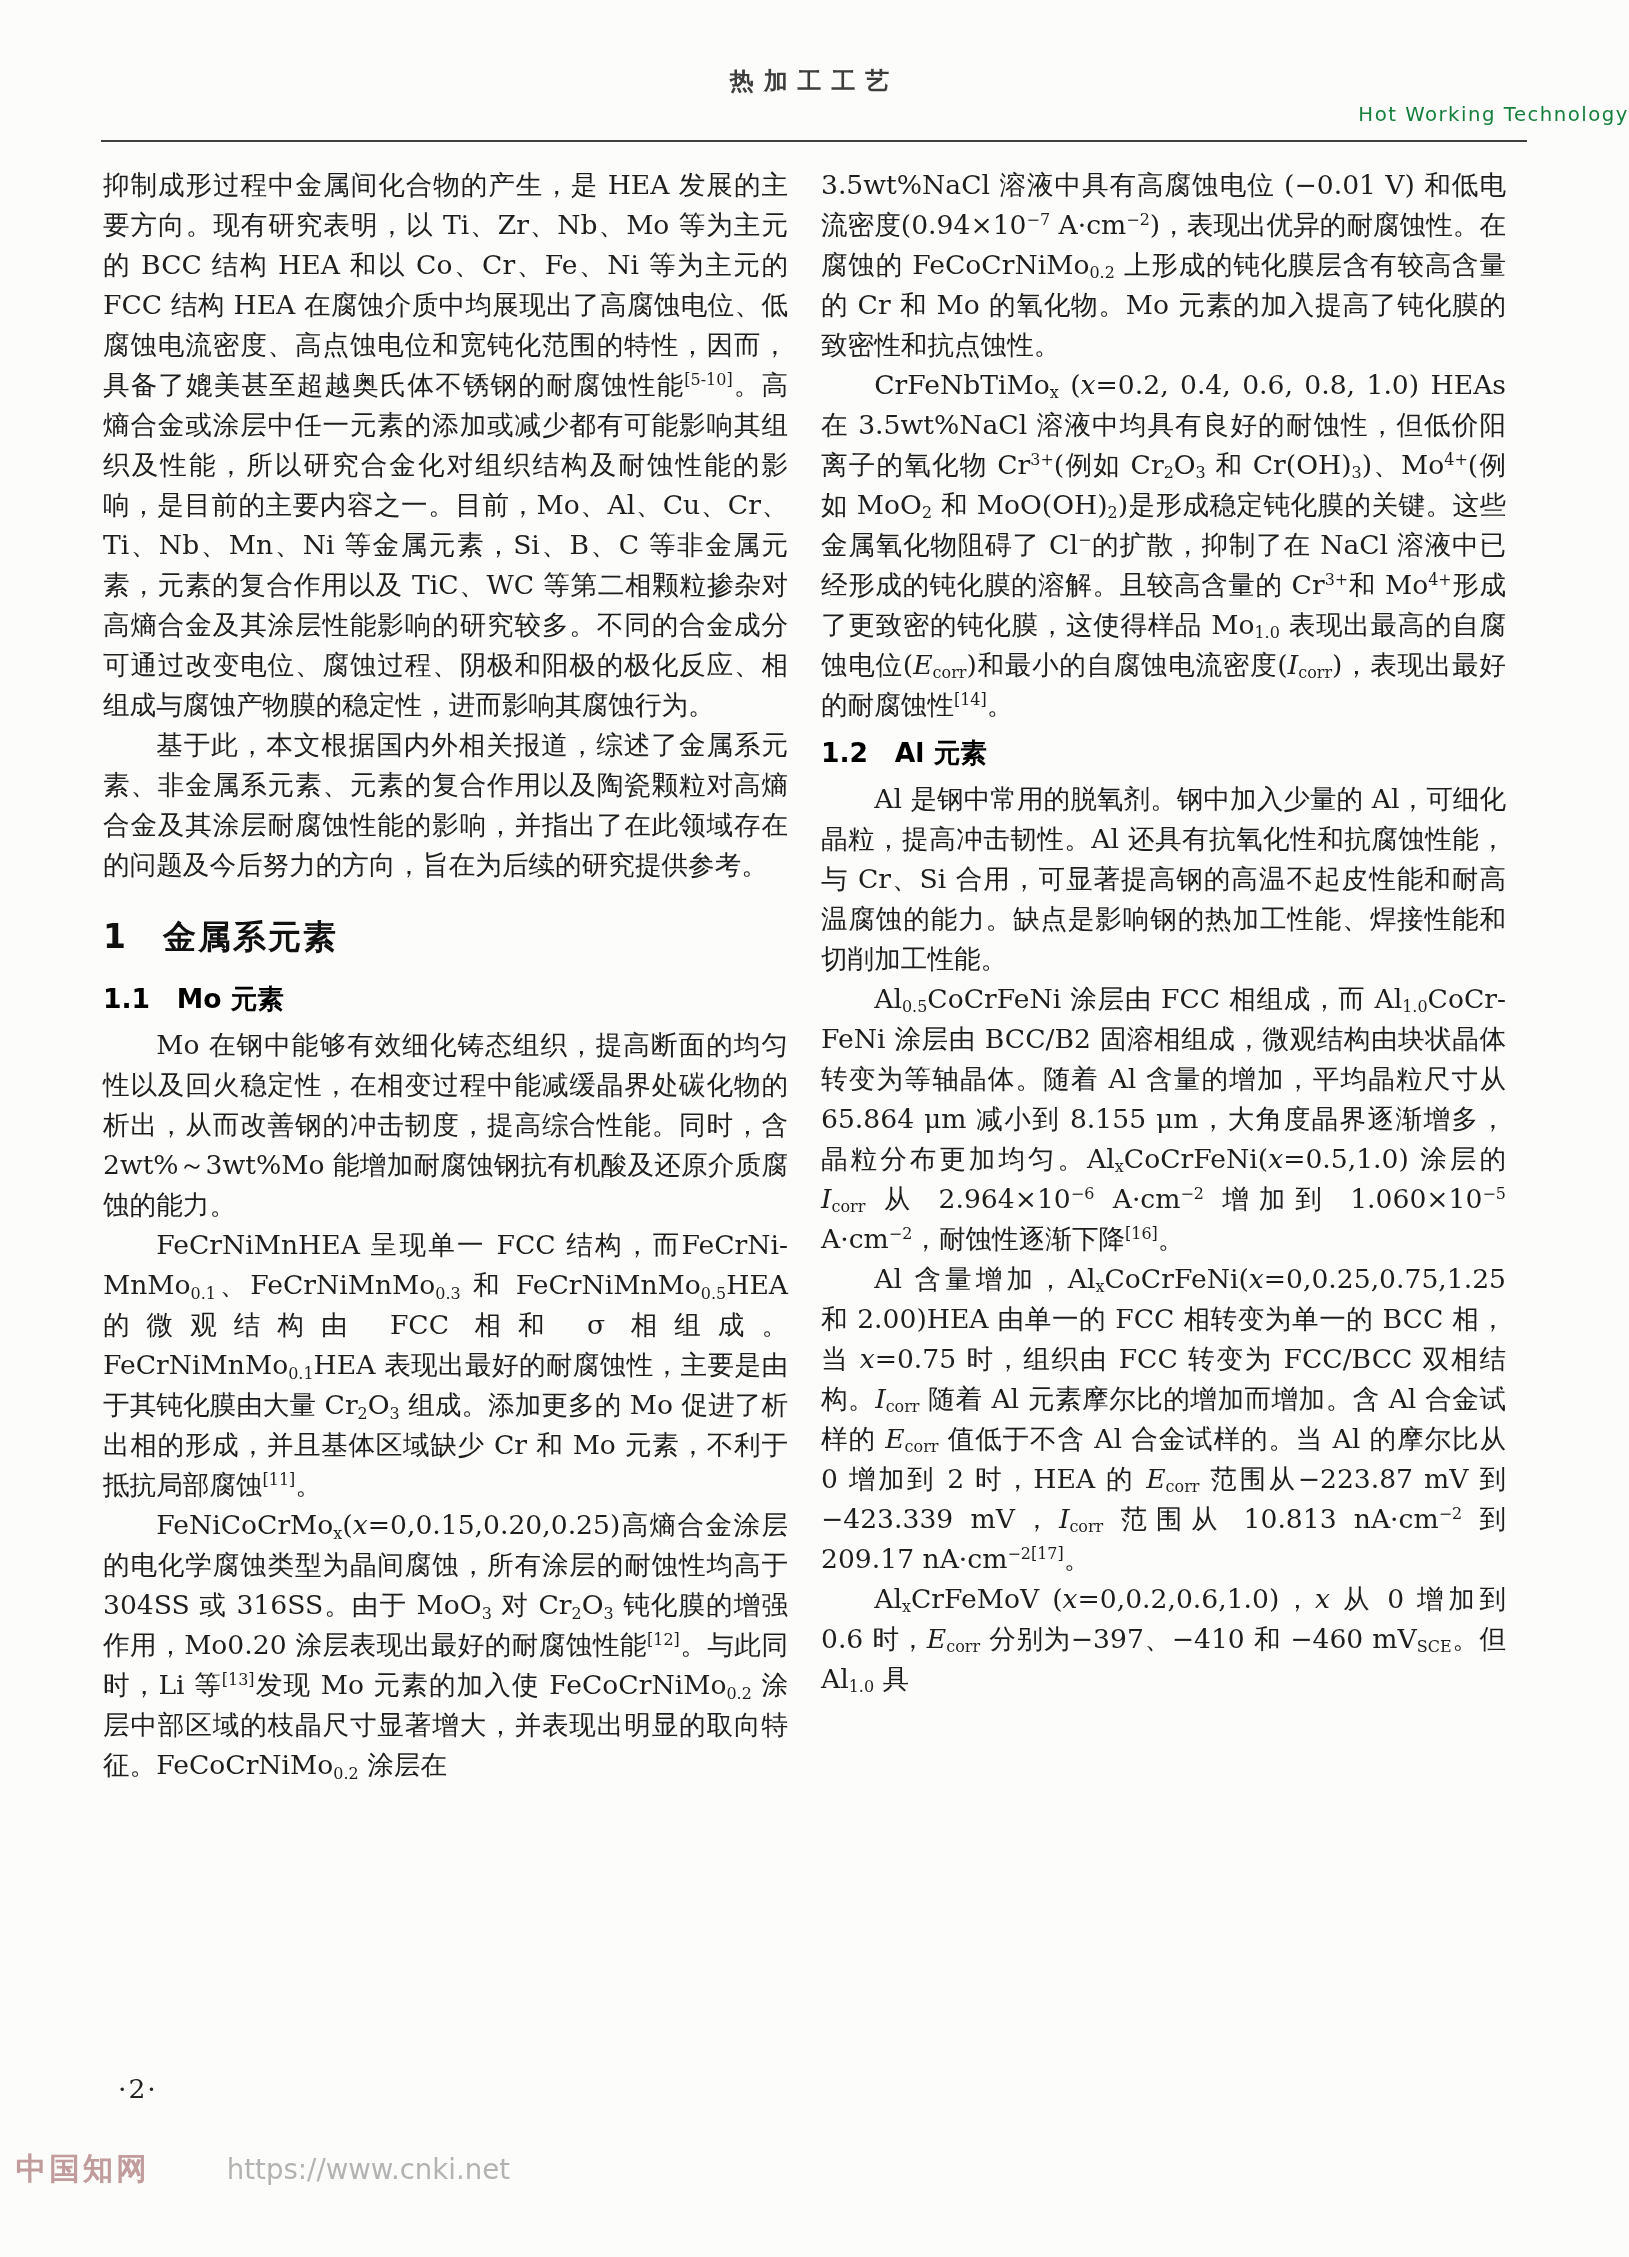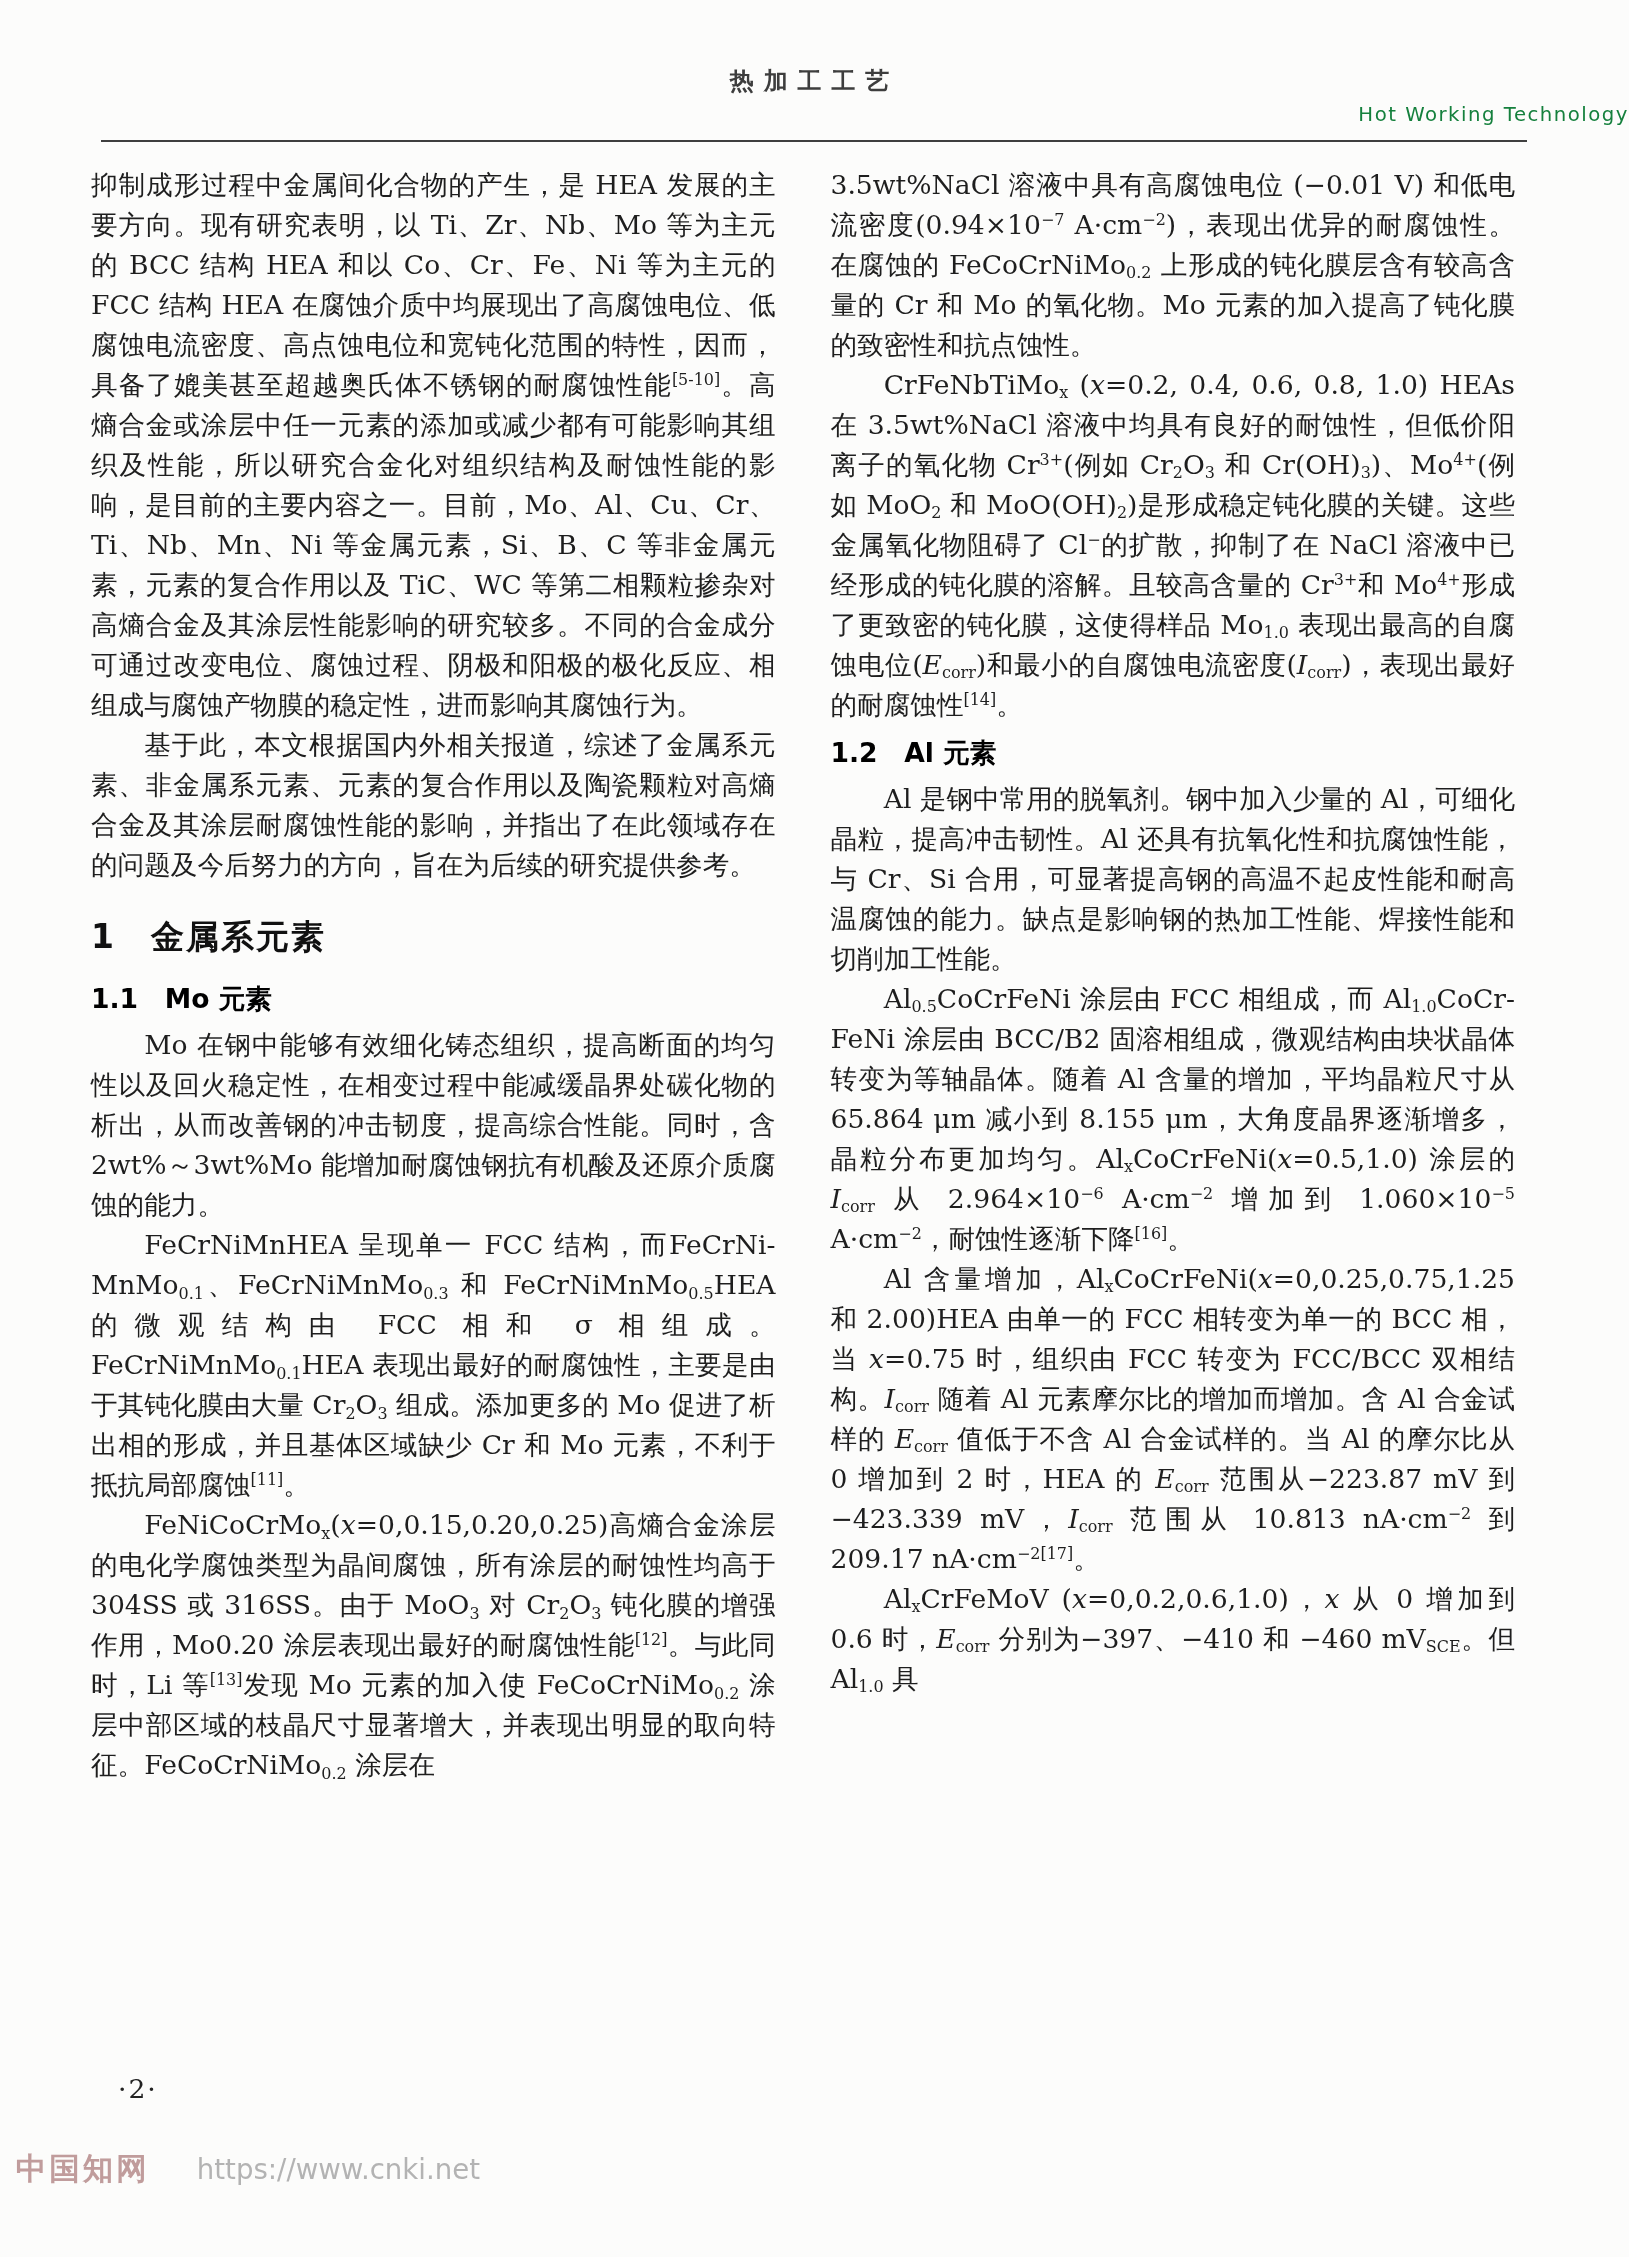--- a/index.html
+++ b/index.html
@@ -20,22 +20,22 @@
   .jt-en{
     margin-top:5.9px;font-size:19.7px;letter-spacing:1.5px;color:#15803d;
     font-family:"DejaVu Sans","Liberation Sans",sans-serif;
     text-align:right;
   }
   .header-rule{
     position:absolute;top:140px;left:101px;width:1426px;height:2px;background:#3f3f3f;
   }
   
   .columns{
-    position:absolute;top:165px;left:91px;width:1424px;
-    display:flex;gap:55px;
+    position:absolute;top:165px;left:103px;width:1424px;
+    display:flex;gap:33px;
   }
   .col{width:685px;}
   .col p{
     margin:0;
     font-size:26.6px;
     line-height:40px;
     text-align:justify;
     text-indent:2em;
   }
   .col p.noindent{text-indent:0;}
@@ -62,20 +62,21 @@
     position:absolute;left:15.8px;top:2149px;
     display:flex;align-items:baseline;gap:47px;
   }
   .wm-brand{
     font-size:30.5px;font-weight:bold;color:#c09c9c;letter-spacing:3px;
     font-family:"DejaVu Sans","Liberation Sans",sans-serif;
   }
   .wm-url{
     font-size:27.6px;color:#b3b3b3;text-decoration:none;
     font-family:"DejaVu Sans","Liberation Sans",sans-serif;
+    margin-left:30px;
   }
 </style>
 </head>
 <body>
 
 <div class="page">
 
   <header class="journal-header">
     <div class="jt-zh">热加工工艺</div>
     <div class="jt-en">Hot Working Technology</div>

